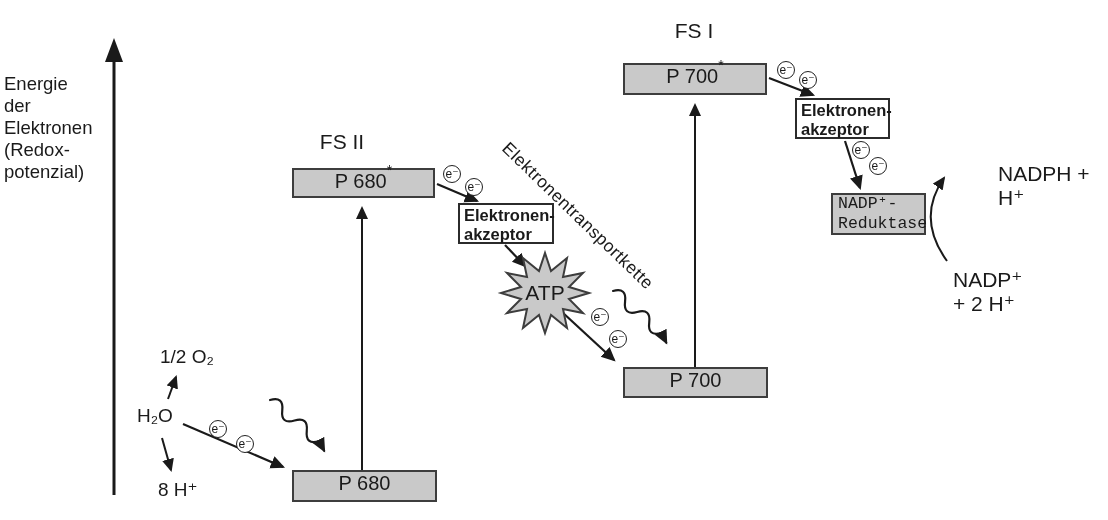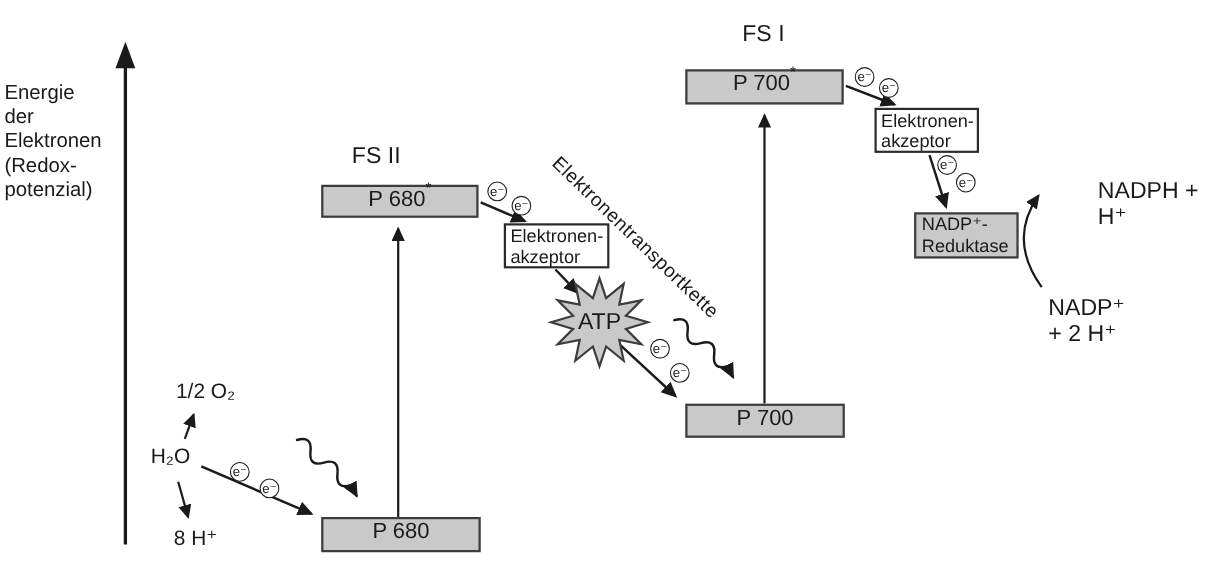--- a/index.html
+++ b/index.html
@@ -9,21 +9,21 @@
   }
   .abs{position:absolute;}
   .box{
     position:absolute;display:flex;justify-content:center;
     background:#c9c9c9;border:2px solid #3d3d3d;box-sizing:border-box;
     font-size:20px;color:#1a1a1a;
   }
   .box sup{font-size:70%;line-height:0;}
   .whitebox{
     position:absolute;background:#ffffff;border:2px solid #2b2b2b;box-sizing:border-box;
-    font-size:16.5px;line-height:19px;padding:1px 4px;white-space:pre-line;color:#1a1a1a;
+    font-size:16.5px;line-height:19px;padding:1px 4px;white-space:pre-line;color:#1a1a1a;font-weight:bold;
   }
   .graybox-text{
     position:absolute;background:#c9c9c9;border:2px solid #3d3d3d;box-sizing:border-box;
     font-size:16.5px;line-height:20px;padding:0 5px;white-space:pre-line;color:#1a1a1a;
     display:flex;flex-direction:column;justify-content:center;
   }
   .title{position:absolute;font-size:21px;transform:translateX(-50%);white-space:nowrap;}
   .chem{position:absolute;font-size:19px;white-space:pre-line;text-align:right;}
   .bigchem{position:absolute;font-size:21px;white-space:pre-line;line-height:24px;}
   .electron{
@@ -103,21 +103,21 @@
   </div>
   <div class="box" style="left:623px;top:367px;width:145px;height:31px;">
     <span>P 700</span>
   </div>
   <div class="whitebox" style="left:795px;top:98px;width:95px;height:41px;">Elektronen-
 akzeptor</div>
 
   <div class="etk">Elektronentransportkette</div>
   <div class="abs" style="left:545px;top:293px;transform:translate(-50%,-50%);font-size:21px;">ATP</div>
 
-  <div class="graybox-text" style="left:831px;top:193px;width:95px;height:42px;">NADP⁺-
+  <div class="graybox-text" style="left:831px;top:193px;width:95px;height:42px;font-family:Liberation Mono, monospace;">NADP⁺-
 Reduktase</div>
   <div class="bigchem" style="left:998px;top:162px;">NADPH + H⁺</div>
   <div class="bigchem" style="left:953px;top:248px;margin-top:20px;">NADP⁺
 + 2 H⁺</div>
 
   <div class="chem" style="left:160px;top:346px;">1/2 O₂</div>
   <div class="chem" style="left:137px;top:405px;">H₂O</div>
   <div class="chem" style="left:158px;top:478px;">8 H⁺</div>
 
   <div class="electron" style="left:443px;top:165px;">e⁻</div>

